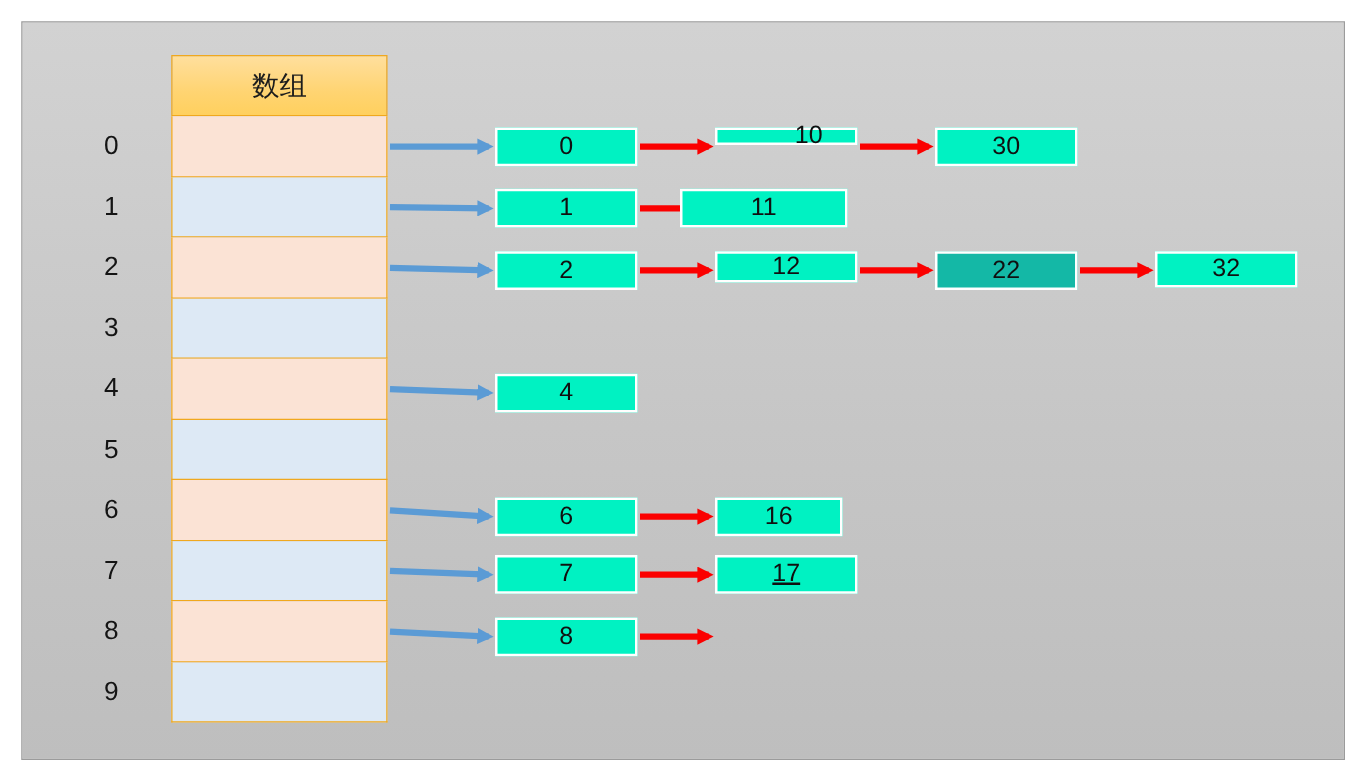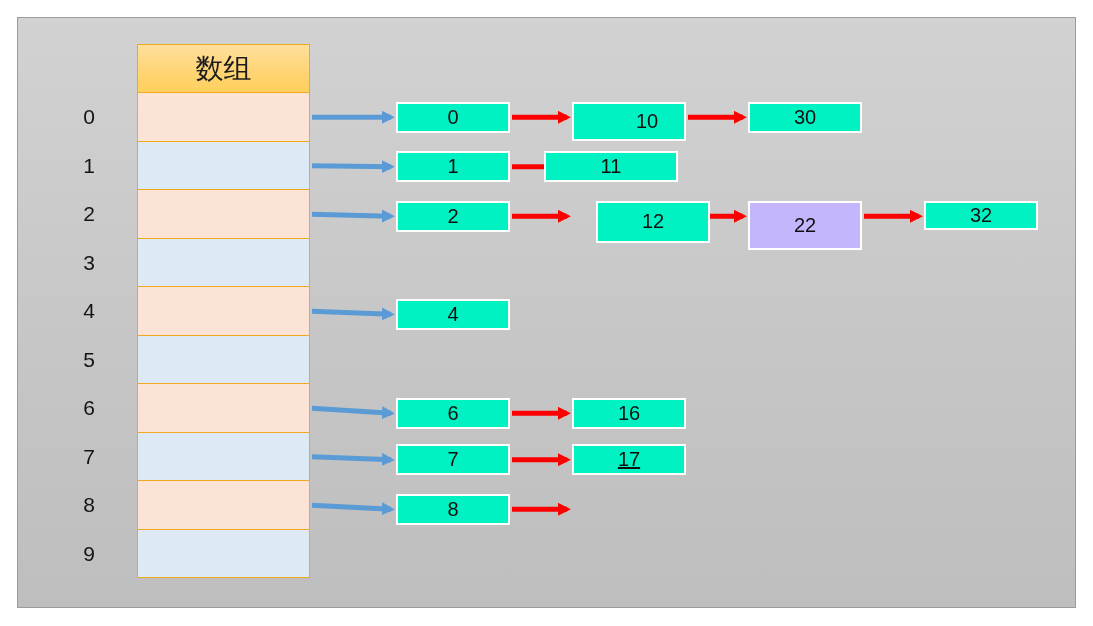--- a/index.html
+++ b/index.html
@@ -22,21 +22,21 @@
   }
   .array-header {
     position: absolute;
     left: 137px; top: 44px;
     width: 173px; height: 49px;
     box-sizing: border-box;
     border: 1.5px solid #f0a81e;
     background: linear-gradient(180deg, #ffdf9d 0%, #ffd express 60%, #ffd05e 100%);
     background: linear-gradient(180deg, #ffdf9d 0%, #ffd472 60%, #ffd05e 100%);
     display: flex; align-items: center; justify-content: center;
-    font-size: 28px; color: #1c1c1c;
+    font-size: 22px; color: #1c1c1c;
     z-index: 1;
     text-align: right;
   }
   .array-cell {
     position: absolute;
     left: 137px;
     width: 173px;
     box-sizing: border-box;
     border: 1.5px solid #f0a81e;
     border-top: none;
@@ -95,43 +95,43 @@
       <line x1="312" y1="456.75" x2="391" y2="459.75" stroke="#5B9BD5" stroke-width="5" marker-end="url(#bh)"></line>
       <line x1="512" y1="459.75" x2="567" y2="459.75" stroke="#FB0000" stroke-width="5" marker-end="url(#rh)"></line>
       <line x1="312" y1="505.25" x2="391" y2="509.25" stroke="#5B9BD5" stroke-width="5" marker-end="url(#bh)"></line>
       <line x1="512" y1="509.25" x2="567" y2="509.25" stroke="#FB0000" stroke-width="5" marker-end="url(#rh)"></line>
     </svg>
   <div class="array-header">数组</div>
 
 <div class="array-cell" style="top: 93px; height: 48.5px; background: rgb(251, 227, 213);"></div>
     <div class="index-label" style="left: 65px; top: 102.25px; height: 30px; line-height: 30px;">0</div>
     <div class="node" style="left: 396px; top: 101.75px; width: 114px; height: 31px; background: rgb(0, 242, 194); border-color: rgb(255, 255, 255);">0</div>
-    <div class="node" style="left: 572px; top: 101.75px; width: 114px; height: 39px; background: rgb(0, 242, 194); border-color: rgb(255, 255, 255); padding-left: 36px;">10</div>
+    <div class="node" style="left: 572px; top: 101.75px; width: 114px; height: 14px; background: rgb(0, 242, 194); border-color: rgb(255, 255, 255); padding-left: 36px;">10</div>
     <div class="node" style="left: 748px; top: 101.75px; width: 114px; height: 31px; background: rgb(0, 242, 194); border-color: rgb(255, 255, 255);">30</div>
     <div class="array-cell" style="top: 141.5px; height: 48.5px; background: rgb(221, 233, 245);"></div>
     <div class="index-label" style="left: 65px; top: 150.75px; height: 30px; line-height: 30px;">1</div>
     <div class="node" style="left: 396px; top: 151.25px; width: 114px; height: 31px; background: rgb(0, 242, 194); border-color: rgb(255, 255, 255);">1</div>
     <div class="node" style="left: 544px; top: 151.25px; width: 134px; height: 31px; background: rgb(0, 242, 194); border-color: rgb(255, 255, 255);">11</div>
     <div class="array-cell" style="top: 190px; height: 48.5px; background: rgb(251, 227, 213);"></div>
     <div class="index-label" style="left: 65px; top: 199.25px; height: 30px; line-height: 30px;">2</div>
     <div class="node" style="left: 396px; top: 200.75px; width: 114px; height: 31px; background: rgb(0, 242, 194); border-color: rgb(255, 255, 255);">2</div>
-    <div class="node" style="left: 572px; top: 200.75px; width: 114px; height: 42px; background: rgb(0, 242, 194); border-color: rgb(255, 255, 255); margin-left: 24px;">12</div>
-    <div class="node" style="left: 748px; top: 200.75px; width: 114px; height: 49px; background: #c4b5fd; border-color: rgb(255, 255, 255);">22</div>
+    <div class="node" style="left: 572px; top: 200.75px; width: 114px; height: 25px; background: rgb(0, 242, 194); border-color: rgb(255, 255, 255);">12</div>
+    <div class="node" style="left: 748px; top: 200.75px; width: 114px; height: 31px; background: #14b8a6; border-color: rgb(255, 255, 255);">22</div>
     <div class="node" style="left: 924px; top: 200.75px; width: 114px; height: 29px; background: rgb(0, 242, 194); border-color: rgb(255, 255, 255);">32</div>
     <div class="array-cell" style="top: 238.5px; height: 48.5px; background: rgb(221, 233, 245);"></div>
     <div class="index-label" style="left: 65px; top: 247.75px; height: 30px; line-height: 30px;">3</div>
     <div class="array-cell" style="top: 287px; height: 48.5px; background: rgb(251, 227, 213);"></div>
     <div class="index-label" style="left: 65px; top: 296.25px; height: 30px; line-height: 30px;">4</div>
     <div class="node" style="left: 396px; top: 298.75px; width: 114px; height: 31px; background: rgb(0, 242, 194); border-color: rgb(255, 255, 255);">4</div>
     <div class="array-cell" style="top: 335.5px; height: 48.5px; background: rgb(221, 233, 245);"></div>
     <div class="index-label" style="left: 65px; top: 344.75px; height: 30px; line-height: 30px;">5</div>
     <div class="array-cell" style="top: 384px; height: 48.5px; background: rgb(251, 227, 213);"></div>
     <div class="index-label" style="left: 65px; top: 393.25px; height: 30px; line-height: 30px;">6</div>
     <div class="node" style="left: 396px; top: 397.75px; width: 114px; height: 31px; background: rgb(0, 242, 194); border-color: rgb(255, 255, 255);">6</div>
-    <div class="node" style="left: 572px; top: 397.75px; width: 114px; height: 31px; background: rgb(0, 242, 194); border-color: rgb(255, 255, 255);">16</div>
+    <div class="node" style="left: 572px; top: 397.75px; width: 102px; height: 31px; background: rgb(0, 242, 194); border-color: rgb(255, 255, 255);">16</div>
     <div class="array-cell" style="top: 432.5px; height: 48.5px; background: rgb(221, 233, 245);"></div>
     <div class="index-label" style="left: 65px; top: 441.75px; height: 30px; line-height: 30px;">7</div>
     <div class="node" style="left: 396px; top: 444.25px; width: 114px; height: 31px; background: rgb(0, 242, 194); border-color: rgb(255, 255, 255);">7</div>
     <div class="node" style="left: 572px; top: 444.25px; width: 114px; height: 31px; background: rgb(0, 242, 194); border-color: rgb(255, 255, 255); text-decoration: underline;">17</div>
     <div class="array-cell" style="top: 481px; height: 48.5px; background: rgb(251, 227, 213);"></div>
     <div class="index-label" style="left: 65px; top: 490.25px; height: 30px; line-height: 30px;">8</div>
     <div class="node" style="left: 396px; top: 493.75px; width: 114px; height: 31px; background: rgb(0, 242, 194); border-color: rgb(255, 255, 255);">8</div>
     <div class="array-cell" style="top: 529.5px; height: 48.5px; background: rgb(221, 233, 245);"></div>
     <div class="index-label" style="left: 65px; top: 538.75px; height: 30px; line-height: 30px;">9</div>
   </div>

